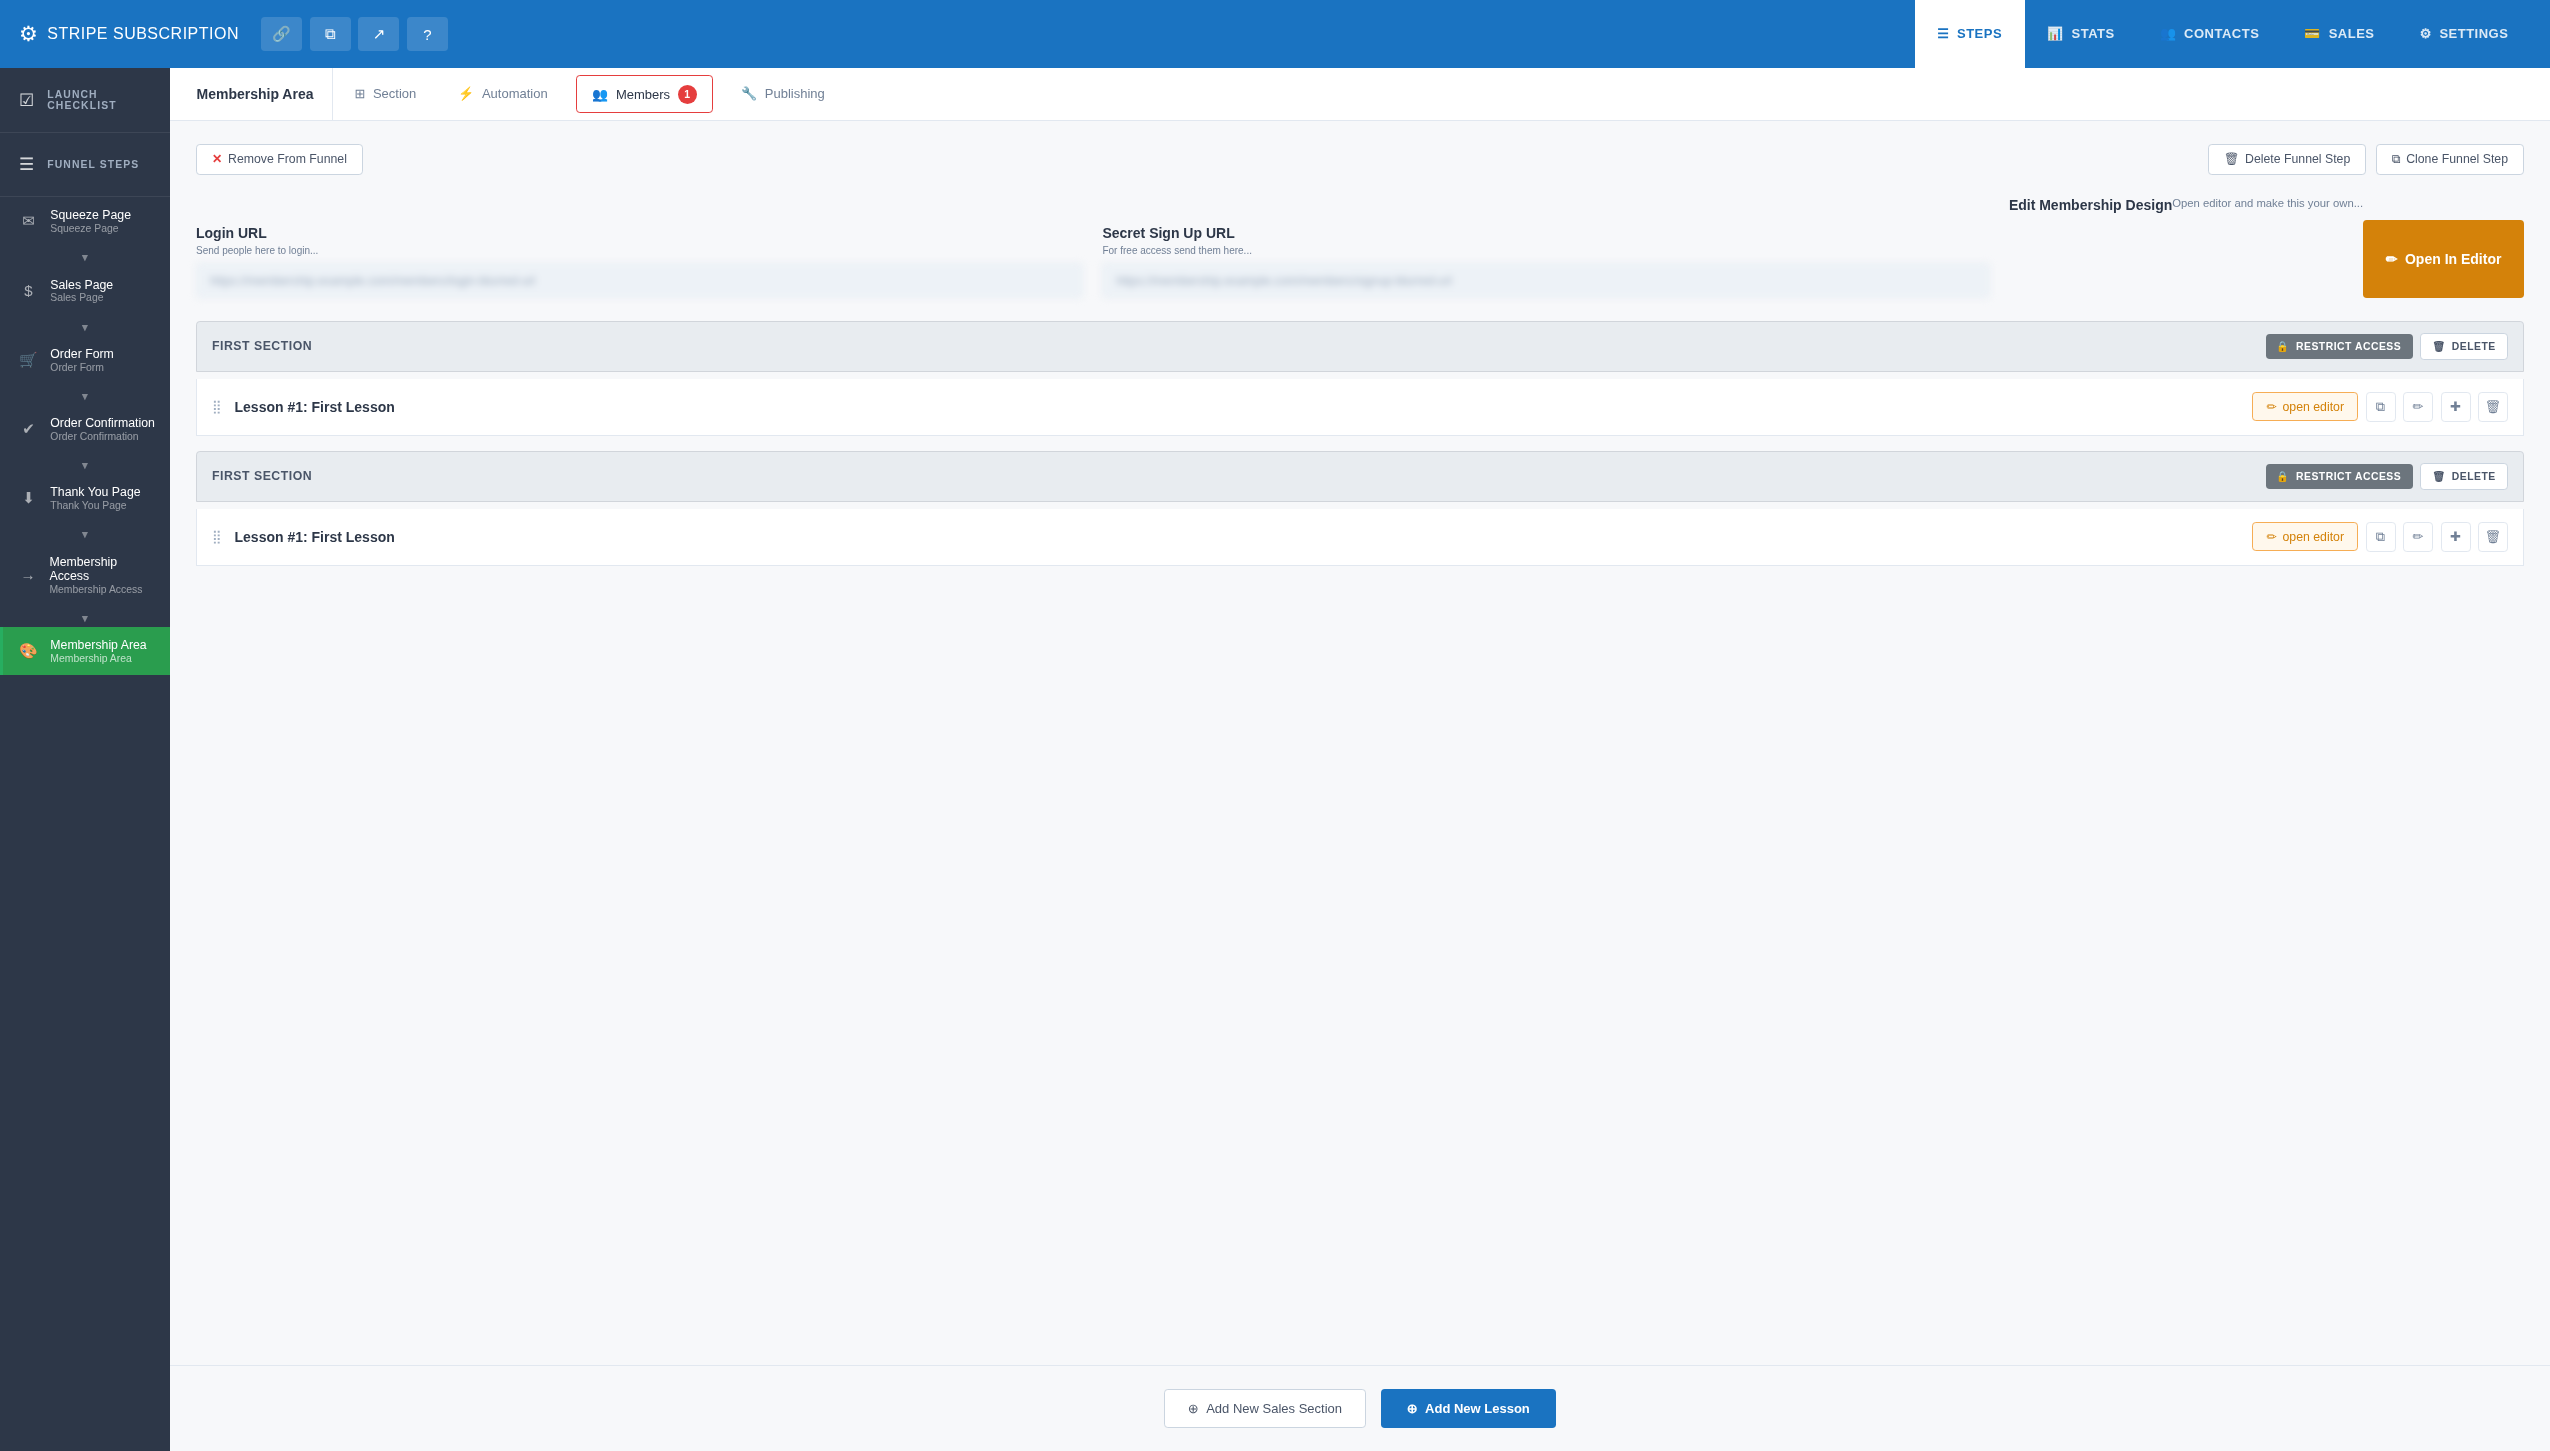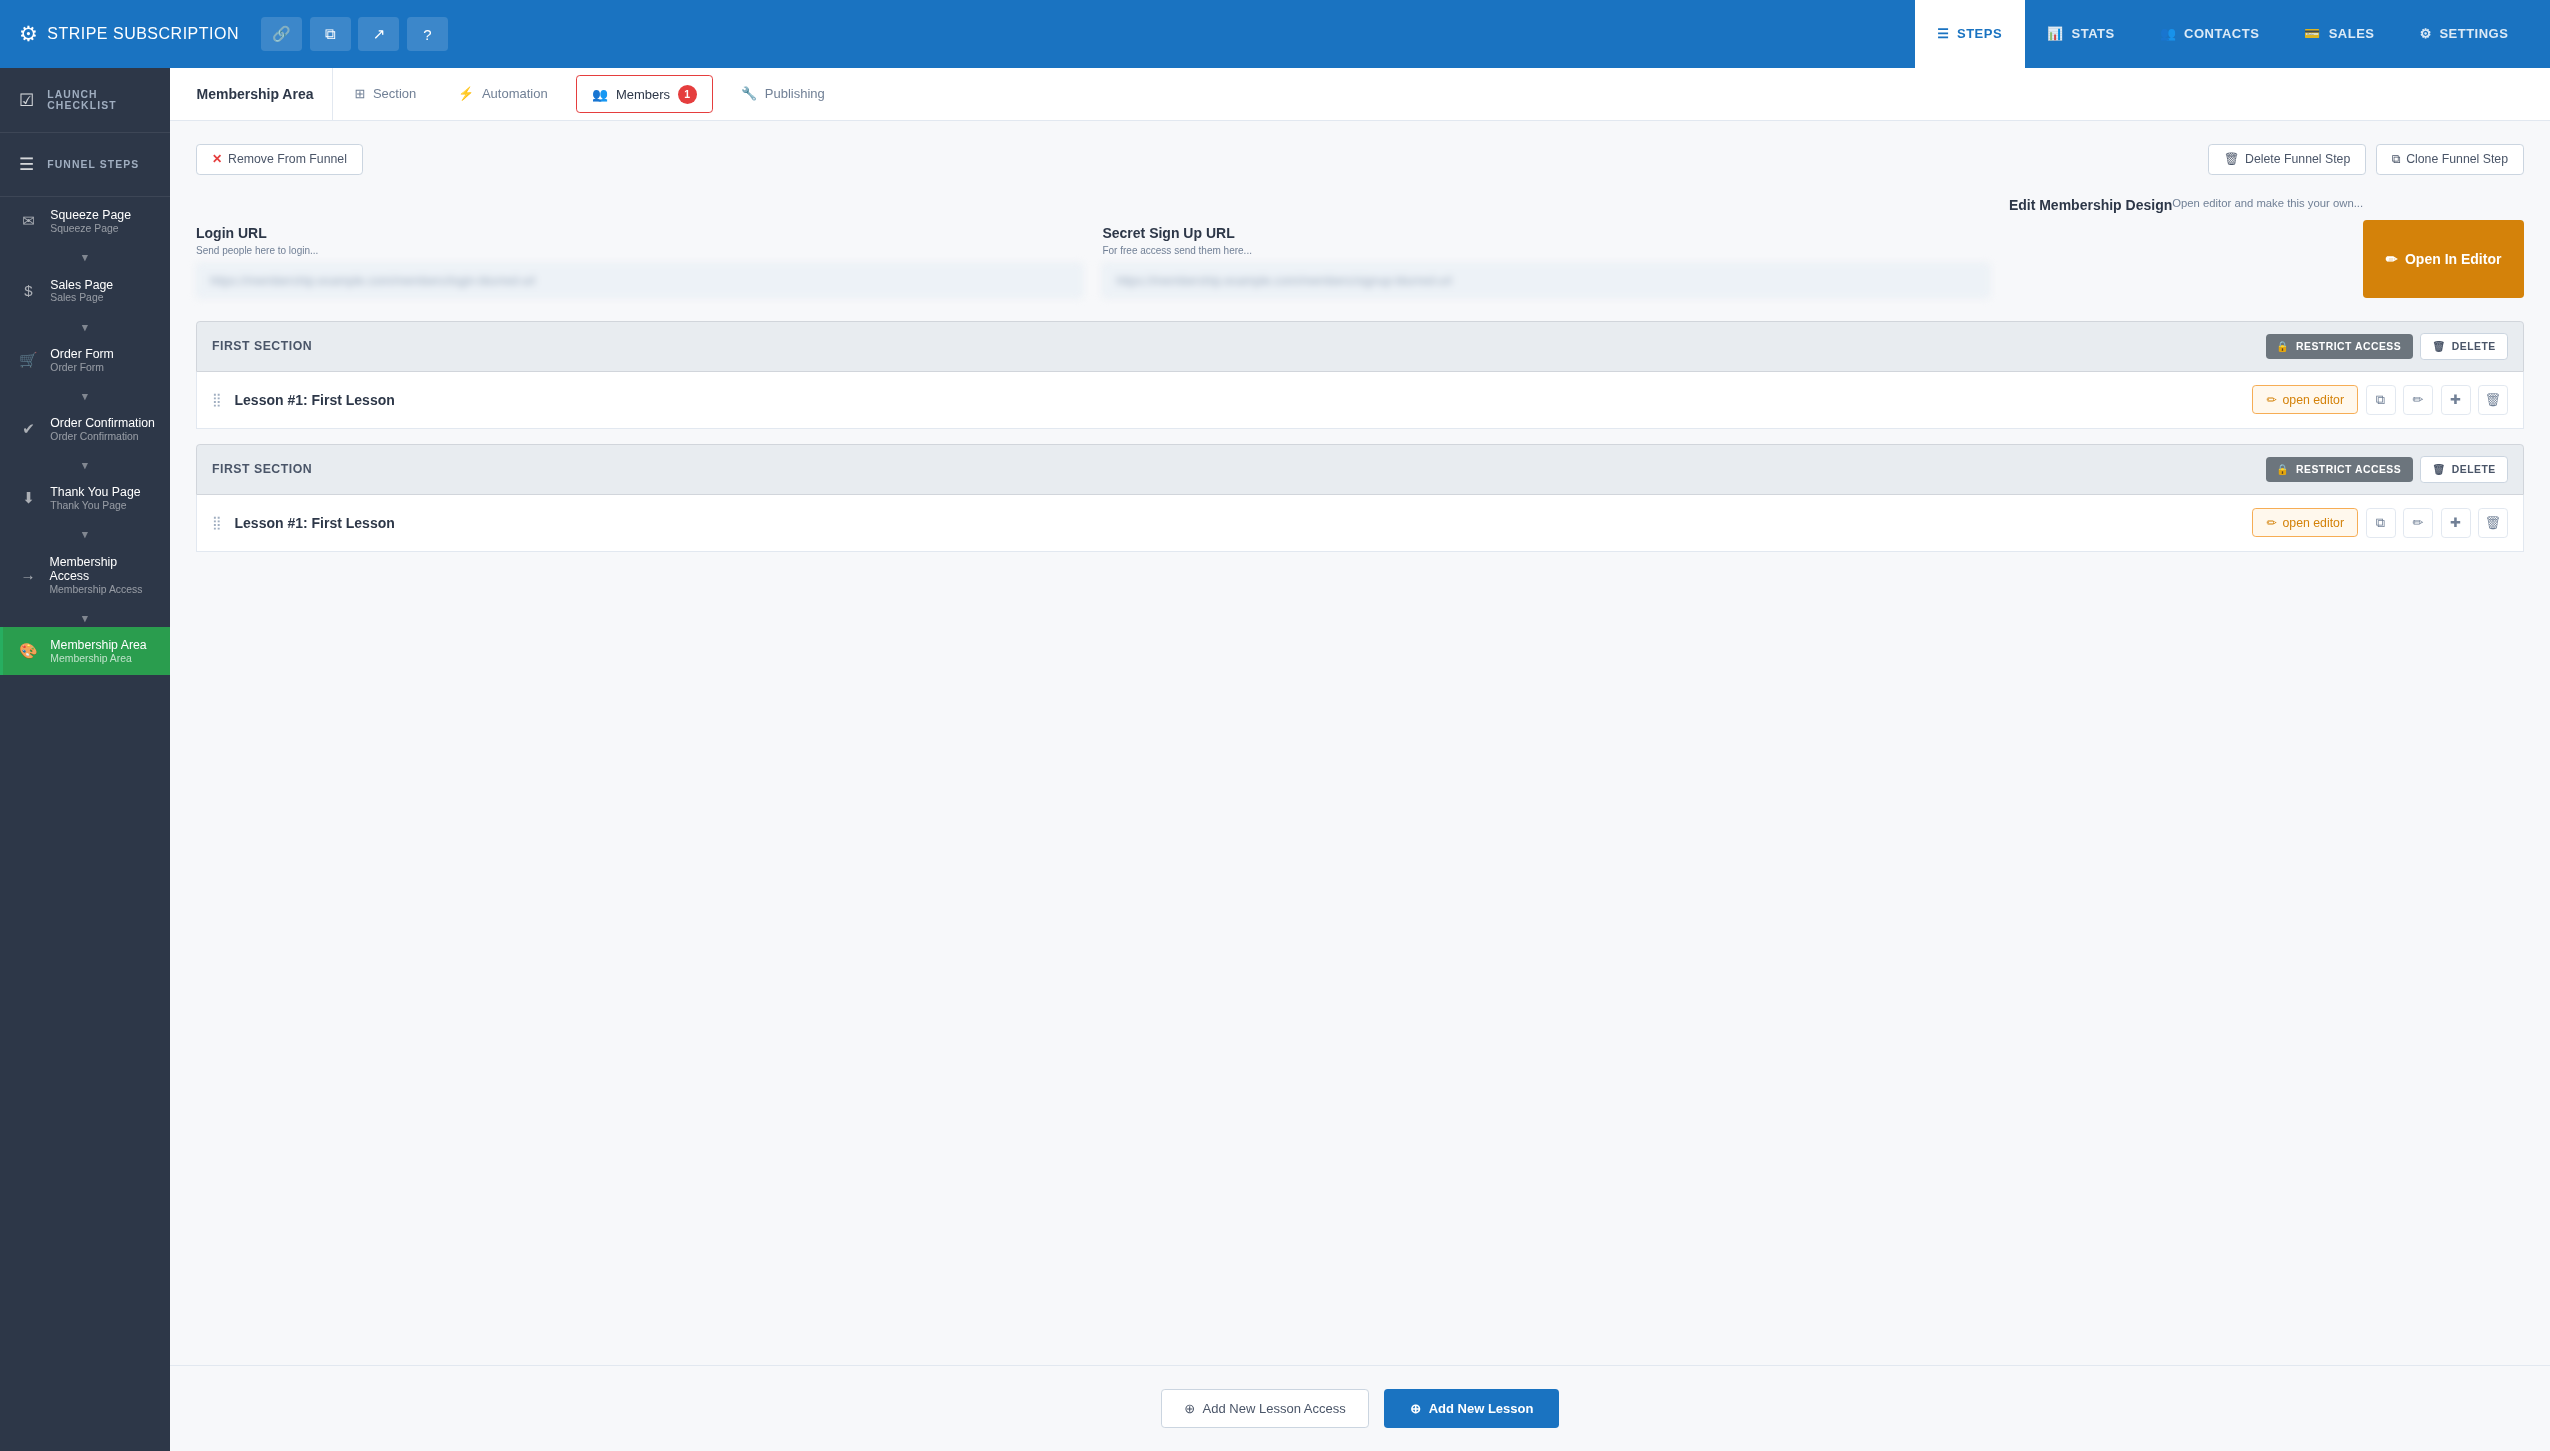--- a/index.html
+++ b/index.html
@@ -90,21 +90,21 @@
       display: flex; align-items: center; gap: 7.5px; padding: 11.3px 22.6px; background: #d4820a; border: none;
       border-radius: 3.8px; color: white; font-weight: 600; font-size: 14px; cursor: pointer; margin-top: 22.6px; white-space: nowrap;
     }
     .url-action { display: flex; flex-direction: row; }
     .url-action-label { font-size: 14px; font-weight: 600; color: #2d3748; margin-bottom: 3.8px; }
     .url-action-sublabel { font-size: 11.3px; color: #718096; margin-bottom: 25px; }
 
     
     .section-row {
       display: flex; align-items: center; justify-content: space-between; background: #e8ecf0; border: 0.9px solid #d1d5db;
-      padding: 11.3px 15px; margin-bottom: 0; border-radius: 3.8px 3.8px 0 0;
+      padding: 11.3px 15px; margin-bottom: 7px; border-radius: 3.8px 3.8px 0 0;
     }
     .section-title { font-size: 12.3px; font-weight: 700; color: #4a5568; letter-spacing: 0.5px; }
     .section-actions { display: flex; gap: 7.5px; align-items: center; }
     .btn-restrict {
       display: flex; align-items: center; gap: 5.7px; padding: 5.7px 11.3px; background: #6c757d; color: white;
       border: none; border-radius: 3.8px; font-size: 10.4px; font-weight: 600; cursor: pointer; letter-spacing: 0.5px;
     }
     .btn-delete-section {
       display: flex; align-items: center; gap: 5.7px; padding: 5.7px 11.3px; background: white; color: #4a5568;
       border: 0.9px solid #cbd5e0; border-radius: 3.8px; font-size: 10.4px; font-weight: 600; cursor: pointer; letter-spacing: 0.5px;
@@ -392,21 +392,21 @@
               <span>🗑</span>
             </button>
           </div>
         </div>
       </div>
     </div>
 
     <div class="bottom-actions">
       <button class="btn-add-section">
         <span>⊕</span>
-        <span>Add New Lesson Access</span>
+        <span>Add New Sales Section</span>
       </button>
       <button class="btn-add-lesson">
         <span>⊕</span>
         <span>Add New Lesson</span>
       </button>
     </div>
   </div>
 </div>
 
 

